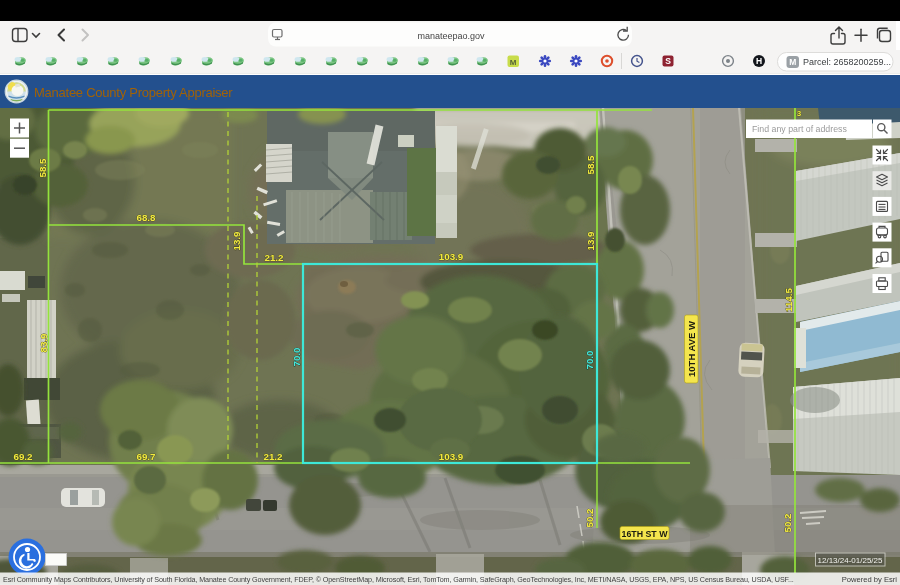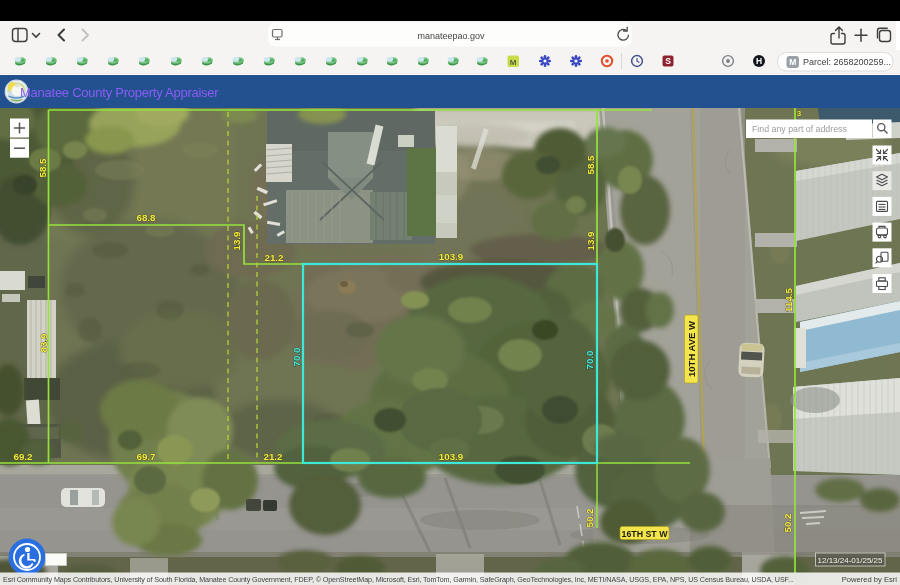--- a/index.html
+++ b/index.html
@@ -2,21 +2,21 @@
 <html><head>
 <meta charset="utf-8">
 <style>
   html,body{margin:0;padding:0;}
   body{width:900px;height:585px;overflow:hidden;font-family:"Liberation Sans",sans-serif;position:relative;background:#fff;}
   .abs{position:absolute;}
   #blackbar{left:0;top:0;width:900px;height:21px;background:#000;}
   #toolbar{left:0;top:21px;width:896px;height:29px;background:#f5f4f3;}
   #bookbar{left:0;top:50px;width:900px;height:23px;background:#f5f4f3;border-bottom:1px solid #ececea;}
   #header{left:0;top:75px;width:900px;height:33px;background:#23508e;}
-  #htitle{left:20px;top:85px;color:#8b5cf6;font-size:13px;letter-spacing:-0.25px;}
+  #htitle{left:34px;top:85px;color:#a16207;font-size:13px;letter-spacing:-0.25px;}
   #mapwrap{left:0;top:108px;width:900px;height:477px;}
 </style>
 </head>
 <body>
 <div class="abs" id="blackbar"></div>
 <div class="abs" id="toolbar">
 <svg width="900" height="29" viewBox="0 21 900 29" xmlns="http://www.w3.org/2000/svg">
   <rect x="268" y="22.5" width="364" height="24" rx="8" fill="#fdfdfc"></rect>
 
   <g stroke="#3c3c3c" stroke-width="1.4" fill="none">

